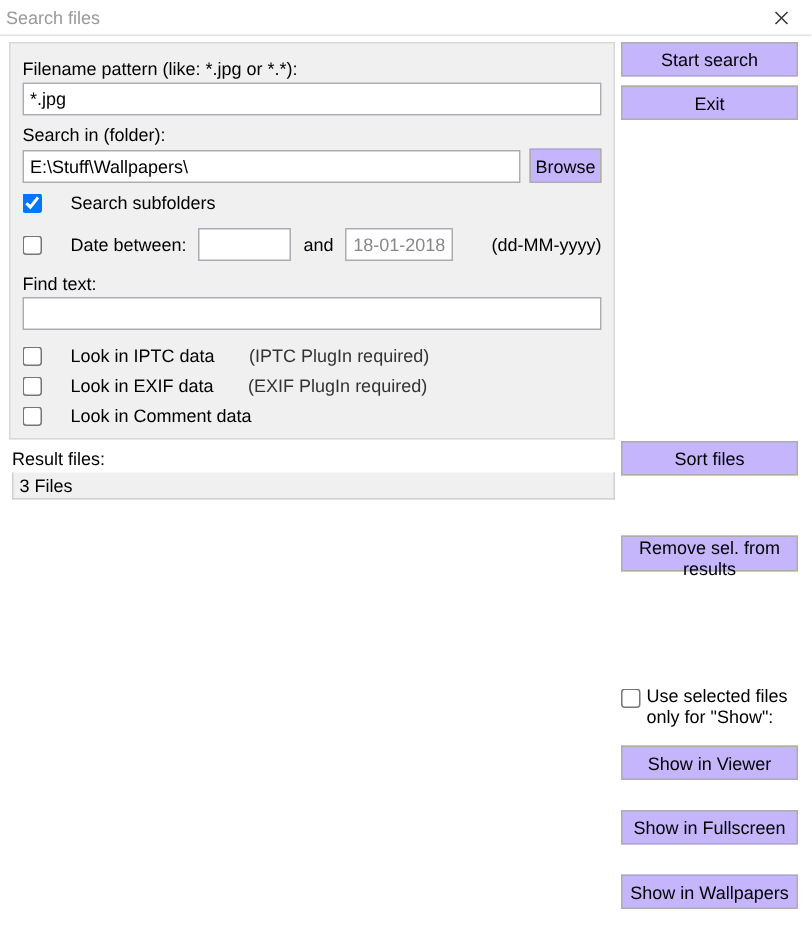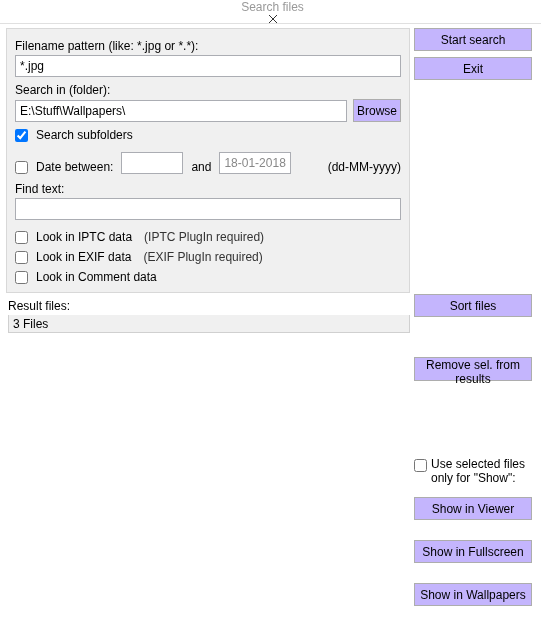--- a/index.html
+++ b/index.html
@@ -13,21 +13,20 @@
     color: #000;
   }
   .titlebar {
     height: 24px;
     background: #fff;
     border-bottom: 1px solid #e0e0e0;
     display: flex;
     align-items: center;
     padding-left: 4px;
     color: #888;
-    flex-direction: column;
   }
   .titlebar .title { flex: 1; font-size: 12px; color: #999; }
   .titlebar .close {
     width: 40px; height: 22px;
     display: flex; align-items: center; justify-content: center;
     color: #555;
   }
   .titlebar .close svg { width: 10px; height: 10px; }
   .main {
     display: flex;
@@ -61,33 +60,33 @@
     background: #fff;
     padding: 0 4px;
     font-family: inherit;
     font-size: 12px;
   }
   .field-ro {
     background: #f0f0f0;
     border: 1px solid #ccc;
     color: #888;
   }
-  .row { display: flex; align-items: flex-end; gap: 6px; }
+  .row { display: flex; align-items: center; gap: 6px; }
   .btn {
     background: #c4b5fd;
     border: 1px solid #adadad;
     height: 23px;
     font-family: inherit;
     font-size: 12px;
     cursor: default;
     text-align: center;
   }
   .btn-side { width: 118px; margin-bottom: 6px; }
   .btn-browse { width: 48px; }
-  .chk { display: flex; align-items: center; gap: 8px; margin-top: 6px; }
+  .chk { display: flex; align-items: center; gap: 19px; margin-top: 6px; }
   .chk input { width: 13px; height: 13px; }
   .note { color: #333; text-align: right; }
   .results-label { margin: 6px 0 2px 6px; }
   .results {
     flex: 1;
     margin-left: 6px;
     border: 1px solid #828790;
     background: #fff;
     overflow: hidden;
     display: flex;

